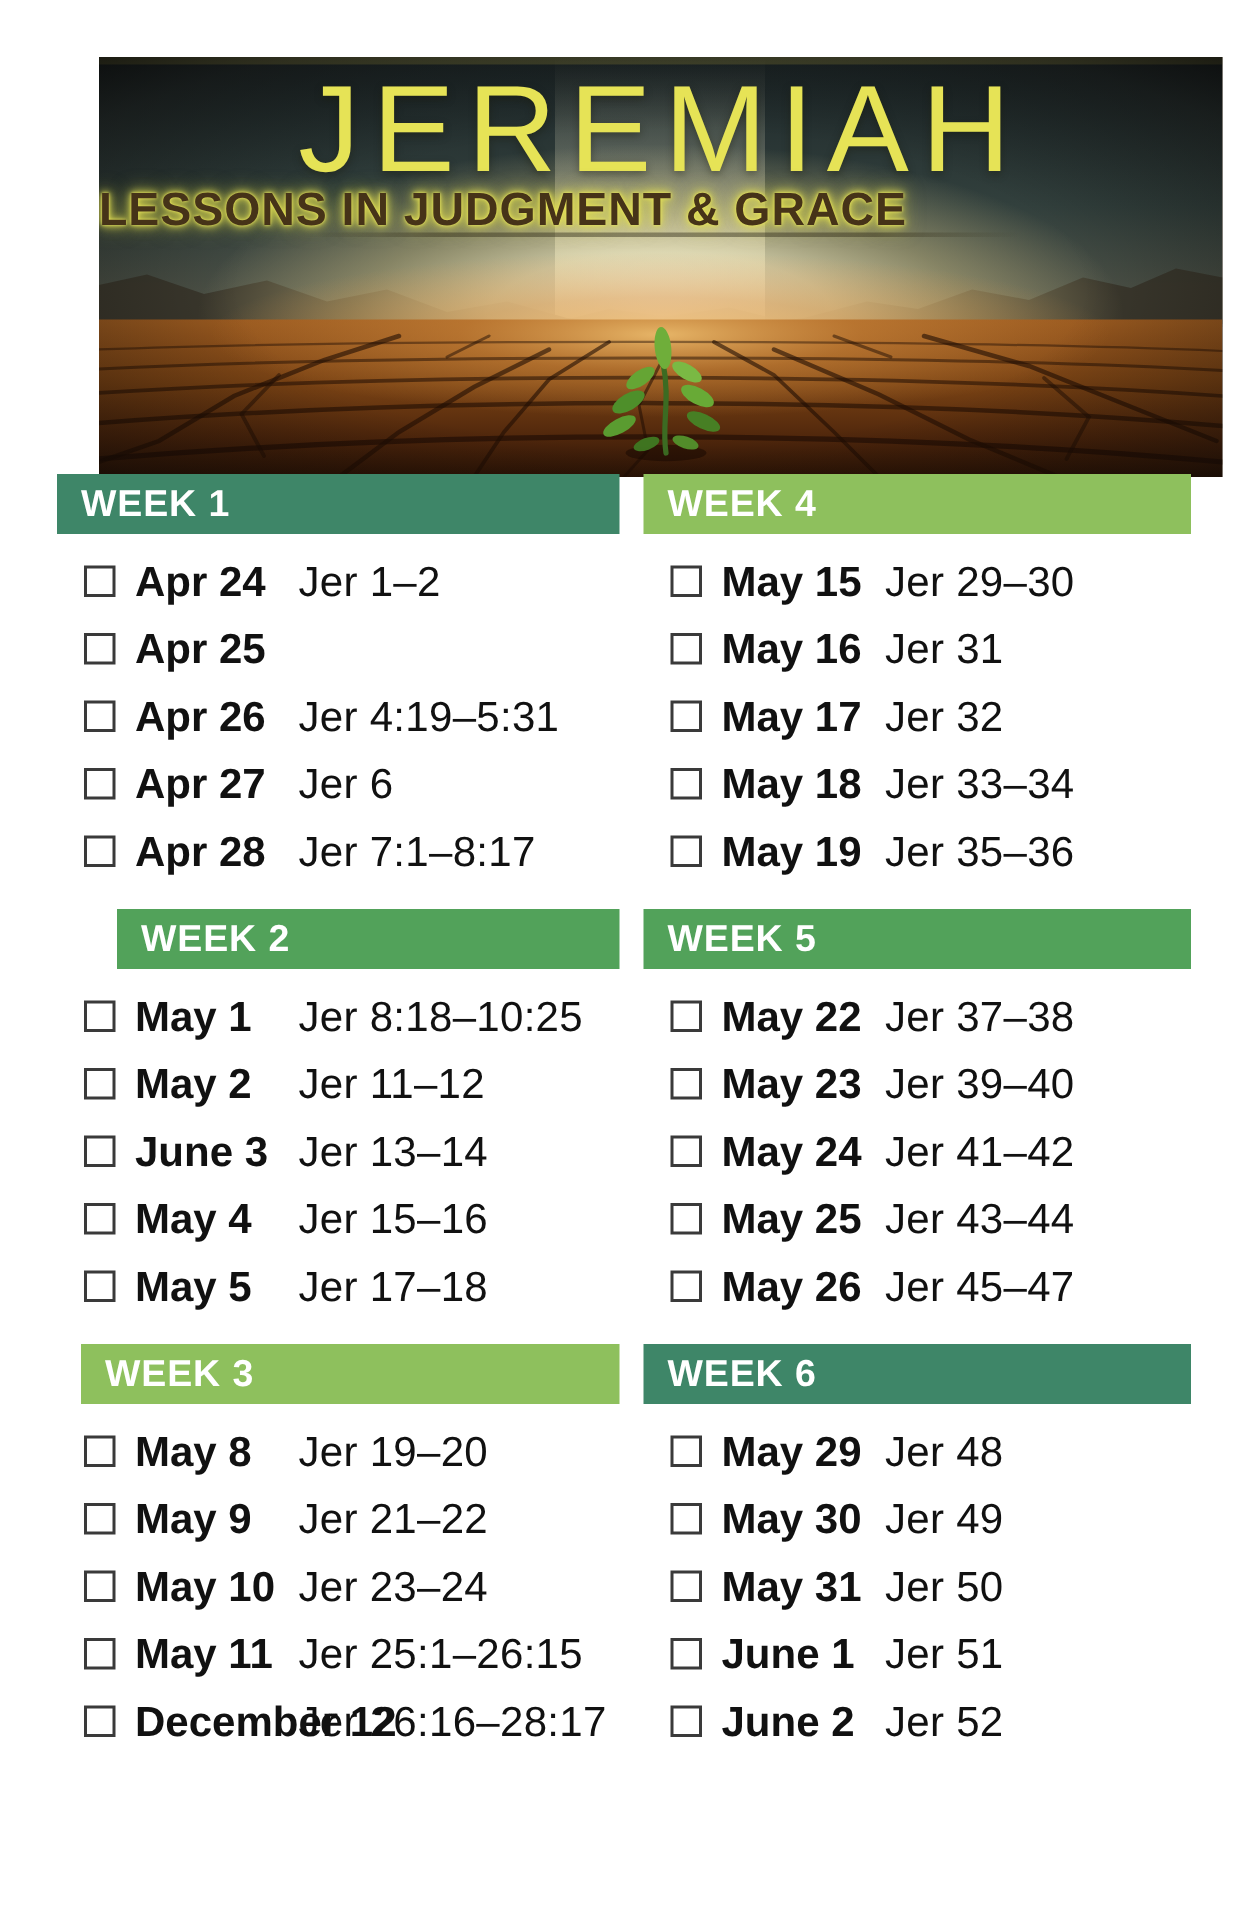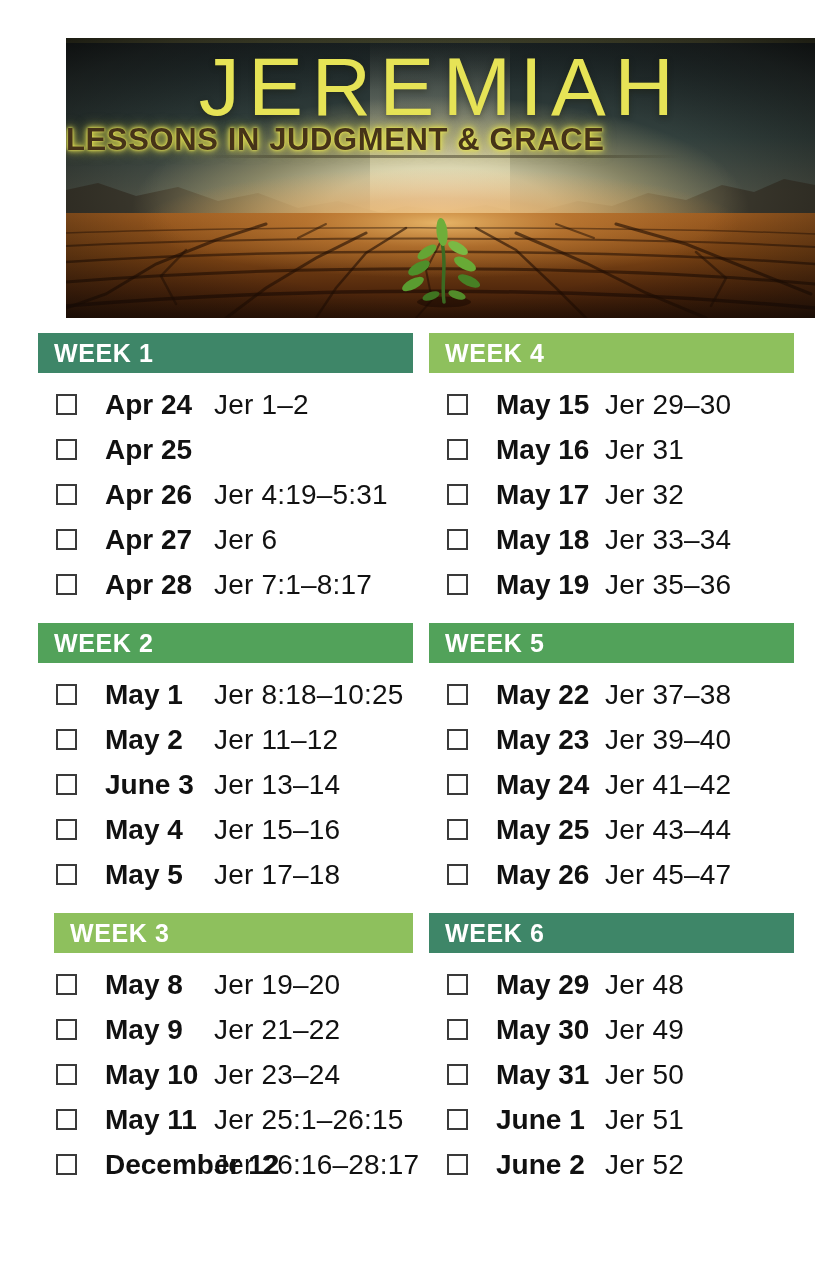--- a/index.html
+++ b/index.html
@@ -23,34 +23,34 @@
     font-size:31px;font-weight:700;letter-spacing:0.02em;line-height:1.0;
     color:#463318;white-space:nowrap;
     text-shadow:0 0 2px #e8e55e,0 0 5px #e3e050,0 0 9px rgba(225,222,80,.85),0 0 14px rgba(220,218,70,.55);
   }
   .banner-underline{
     position:absolute;top:117px;left:134px;width:480px;height:3px;
     background:linear-gradient(90deg,rgba(50,45,25,0) 0%,rgba(50,45,25,.45) 20%,rgba(50,45,25,.45) 80%,rgba(50,45,25,0) 100%);
   }
   
   .weeks-grid{
-    position:absolute;left:38px;top:333px;width:749px;
+    position:absolute;left:38px;top:316px;width:749px;
     display:grid;grid-template-columns:375px 365px;column-gap:9px;row-gap:41px;gap:16px;
   }
   .week-header{
     height:40px;line-height:40px;padding-left:16px;
     color:#fff;font-size:25px;font-weight:700;letter-spacing:0.6px;
   }
   .week-rows{margin-top:9px;}
   .reading-row{height:45px;display:flex;align-items:center;font-size:28px;}
   .cb{
     width:17px;height:17px;border:2px solid #3a3a3a;margin-left:18px;
     flex:0 0 auto;background:#fff;cursor:pointer;
   }
-  .reading-date{font-weight:700;margin-left:28px;width:109px;flex:0 0 auto;white-space:nowrap;}
+  .reading-date{font-weight:700;margin-left:13px;width:109px;flex:0 0 auto;white-space:nowrap;}
   .reading-ref{font-weight:400;white-space:nowrap;letter-spacing:0.2px;}
 </style>
 </head>
 <body>
 
 <div class="page">
 
   <div class="banner">
     <svg viewBox="0 0 749 280" preserveAspectRatio="none" aria-hidden="true">
       <defs>
@@ -211,21 +211,21 @@
 
   <div class="reading-row">
     <span class="cb"></span>
     <span class="reading-date">May 19</span>
     <span class="reading-ref">Jer 35–36</span>
   </div>
 </div>
   </div>
 
   <div class="week-section">
-    <div class="week-header" style="background: rgb(82, 162, 90);">
+    <div class="week-header" style="background: rgb(82, 162, 90); margin-left: 40px;">
       <span>WEEK 2</span>
     </div>
     <div class="week-rows">
   <div class="reading-row">
     <span class="cb"></span>
     <span class="reading-date">May 1</span>
     <span class="reading-ref">Jer 8:18–10:25</span>
   </div>
 
   <div class="reading-row">

